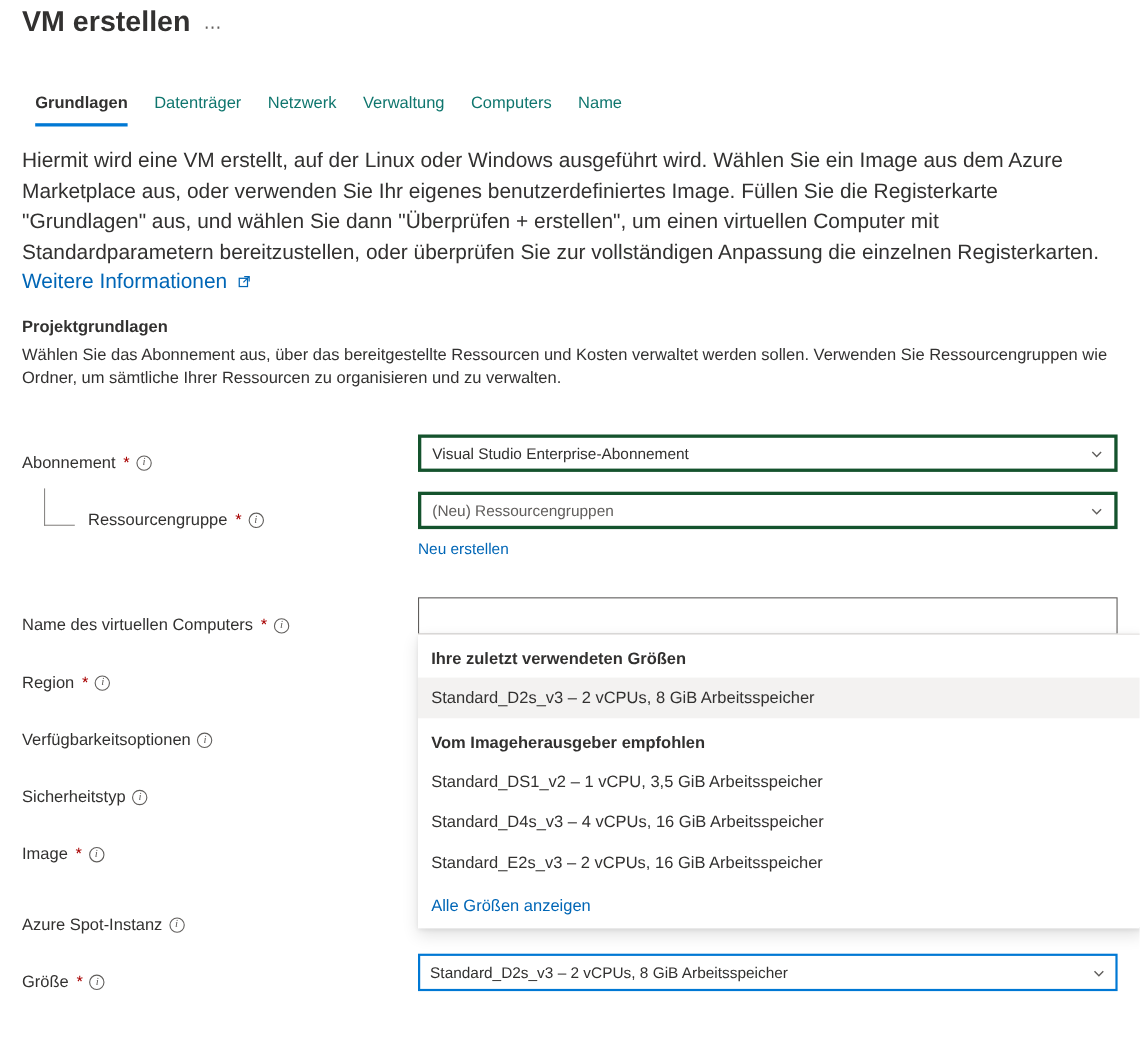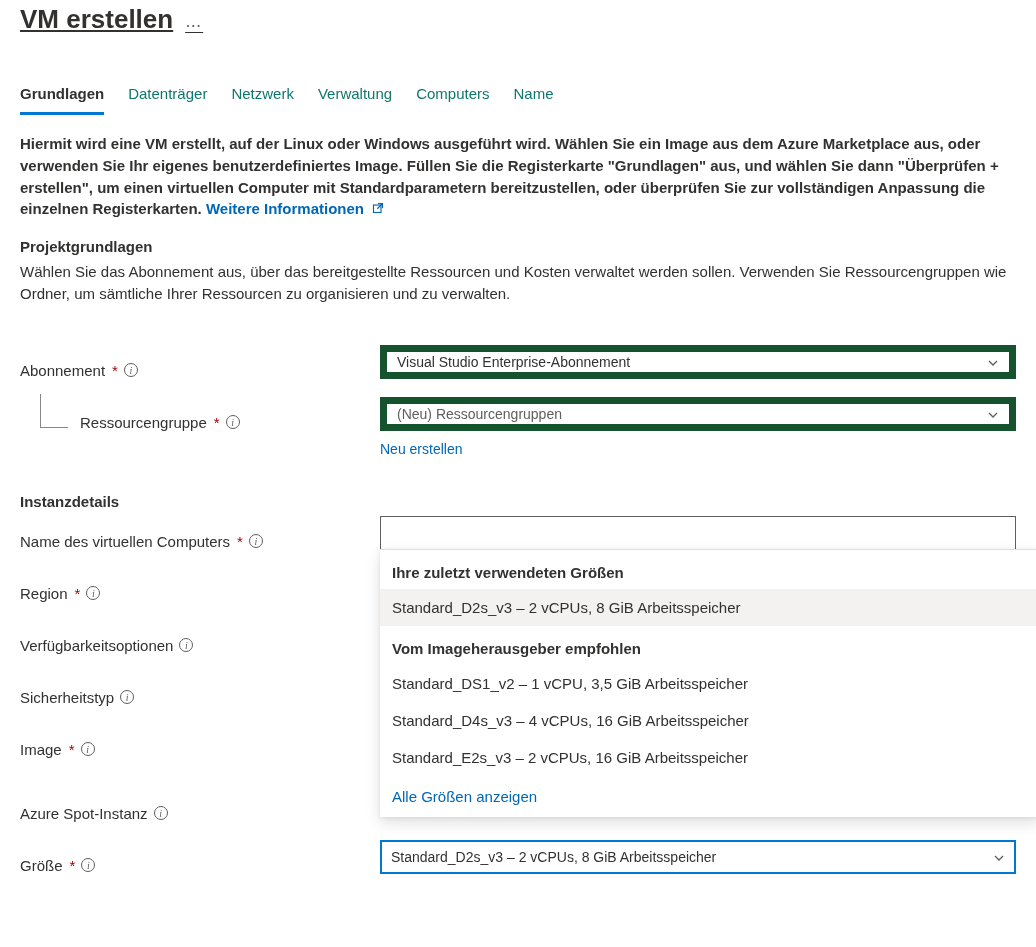--- a/index.html
+++ b/index.html
@@ -9,48 +9,48 @@
       background: #ffffff;
       padding: 0;
       width: 1036px;
       font-size: 14px;
     }
     .page-header {
       display: flex;
       align-items: flex-end;
       gap: 12px;
       padding: 4px 20px 30px 20px;
-      text-decoration: underline;
     }
     .page-title {
       font-size: 26px;
       font-weight: 600;
       color: #323130;
     }
     .more-dots { color: #605e5c; font-size: 16px; letter-spacing: 2px; cursor: pointer; }
     .tabs {
       display: flex;
       gap: 24px;
       padding: 0 20px;
       margin-top: 20px;
+      margin-left: 12px;
     }
     .tab {
       padding: 0 0 10px 0;
       font-size: 15px;
       color: #0f766e;
       cursor: pointer;
       border-bottom: 3px solid transparent;
     }
     .tab.active {
       font-weight: 600;
       border-bottom-color: #0078d4;
       color: #323130;
     }
     .content { padding: 18px 20px 10px 20px; }
-    .intro-text { font-size: 15px; line-height: 1.45; color: #323130; font-weight: bold; }
+    .intro-text { font-size: 19px; line-height: 1.45; color: #323130; }
     .link { color: #0066b6; cursor: pointer; }
     .link .ext-icon { margin-left: 4px; }
     .section-header {
       font-size: 15px;
       font-weight: 600;
       margin-top: 18px;
       margin-bottom: 6px;
       color: #323130;
     }
     .section-desc {
@@ -104,21 +104,21 @@
       font-family: Georgia, serif;
       cursor: pointer;
     }
     .field-col {
       flex: 1;
       max-width: 660px;
     }
     .dropdown {
       width: 100%;
       height: 34px;
-      border: 7px solid #14532d;
+      border: 3px solid #14532d;
       background: #fff;
       display: flex;
       align-items: center;
       justify-content: space-between;
       padding: 0 10px;
       cursor: pointer;
       font-size: 14px;
     }
     .dropdown.focused {
       border: 2px solid #0078d4;
@@ -260,21 +260,20 @@
               <path d="M2 4 L6 8 L10 4" stroke="#605e5c" stroke-width="1.3" fill="none"></path>
             </svg>
         </span>
       </div>
     </div>
   </div>
   <div class="sublink-row">
     <span class="sub-link">Neu erstellen</span>
   </div>
 
-  <div class="section-header">Instanzdetails</div>
 
   <div class="instance-block">
 
     <div class="form-row name-row popup-anchor">
       <div class="label-col">
         <span>Name des virtuellen Computers</span>
         <span class="req">*</span>
         <span class="info-icon">i</span>
       </div>
       <div class="field-col">

